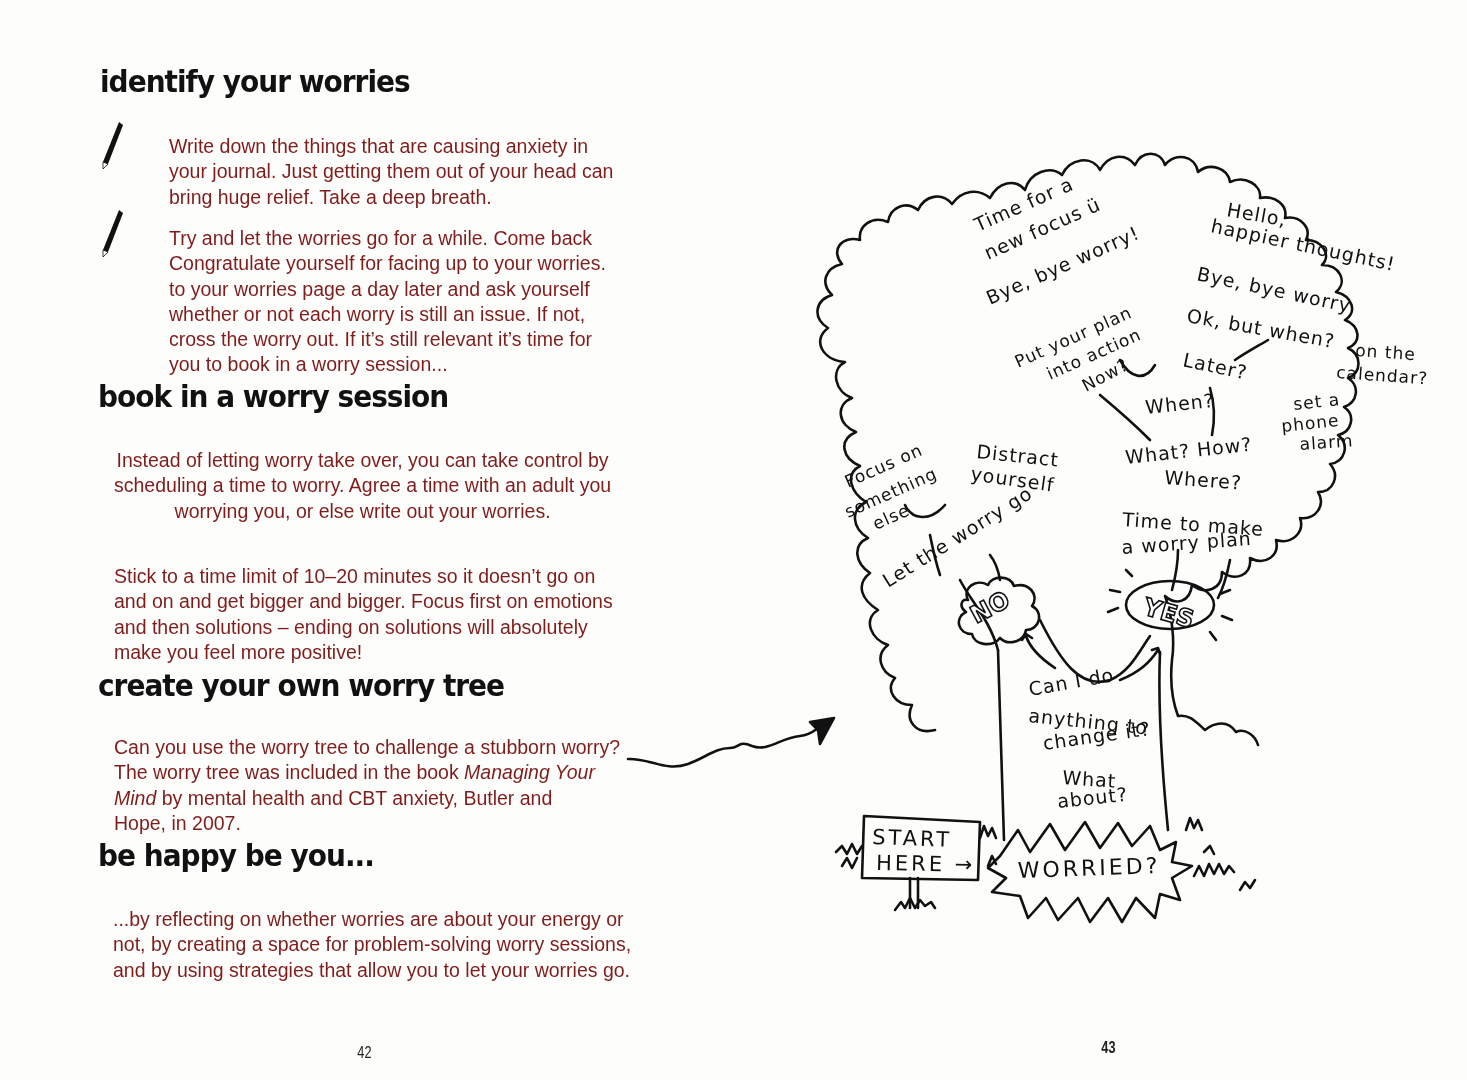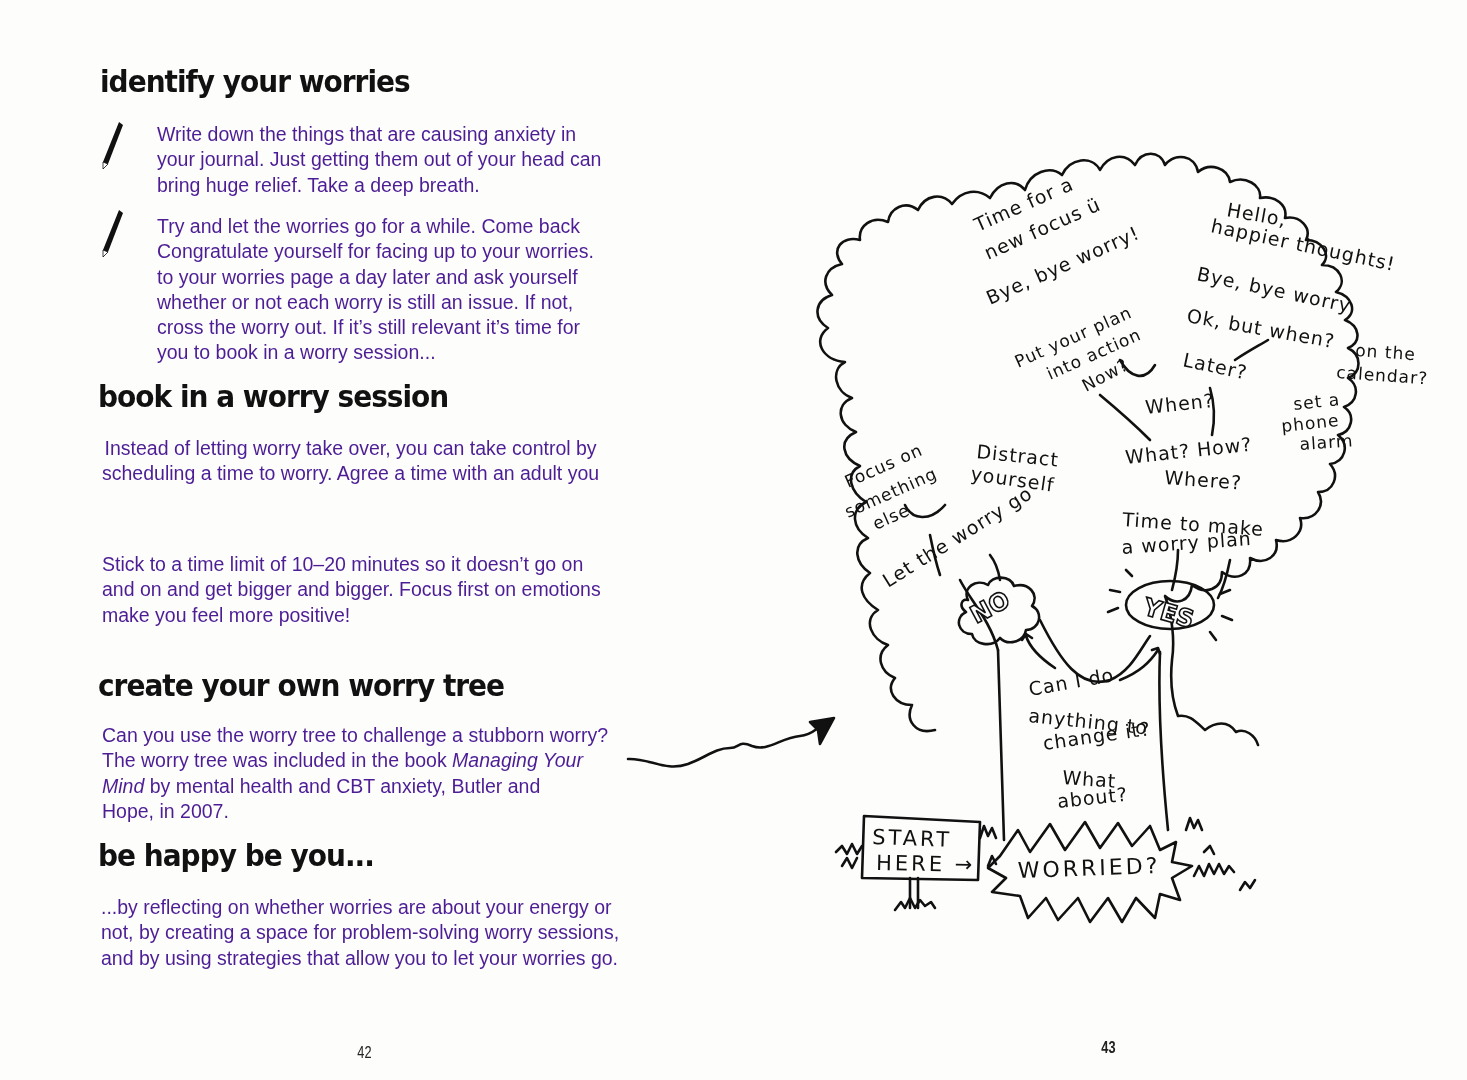--- a/index.html
+++ b/index.html
@@ -25,22 +25,22 @@
     letter-spacing: -1px;
     color: #111;
     margin: 0;
     transform: scaleY(1.05);
   }
   .para {
     position: absolute;
     font-family: "Liberation Sans", sans-serif;
     font-size: 19.5px;
     line-height: 25.3px;
-    color: #4c1d95;
-    margin: 4px;
+    color: #7f1d1d;
+    margin: 16px;
   }
   .para i { font-style: italic; }
   .pencil {
     position: absolute; width: 24px; height: 52px;
   }
   .page-num {
     position: absolute;
     font-family: "Liberation Sans", sans-serif;
     font-size: 17px;
     transform: scaleX(0.75);
@@ -94,25 +94,27 @@
     <div>whether or not each worry is still an issue. If not,</div>
     <div>cross the worry out. If it’s still relevant it’s time for</div>
     <div>you to book in a worry session...</div>
   </div>
 
   <h2 class="heading" style="left:98px; top:381px;">book in a worry session</h2>
 
   <div class="para" style="left:98px; top:432px;text-align:center;">
     <div>Instead of letting worry take over, you can take control by</div>
     <div>scheduling a time to worry. Agree a time with an adult you</div>
+    <div>worrying you, or else write out your worries.</div>
   </div>
 
   <div class="para" style="left:98px; top:548px;">
     <div>Stick to a time limit of 10–20 minutes so it doesn’t go on</div>
     <div>and on and get bigger and bigger. Focus first on emotions</div>
+    <div>and then solutions – ending on solutions will absolutely</div>
     <div>make you feel more positive!</div>
   </div>
 
   <h2 class="heading" style="left:98px; top:670px;">create your own worry tree</h2>
 
   <div class="para" style="left:98px; top:719px;">
     <div>Can you use the worry tree to challenge a stubborn worry?</div>
     <div><span>The worry tree was included in the book </span><i>Managing Your</i></div>
     <div><i>Mind</i><span> by mental health and CBT anxiety, Butler and</span></div>
     <div>Hope, in 2007.</div>

